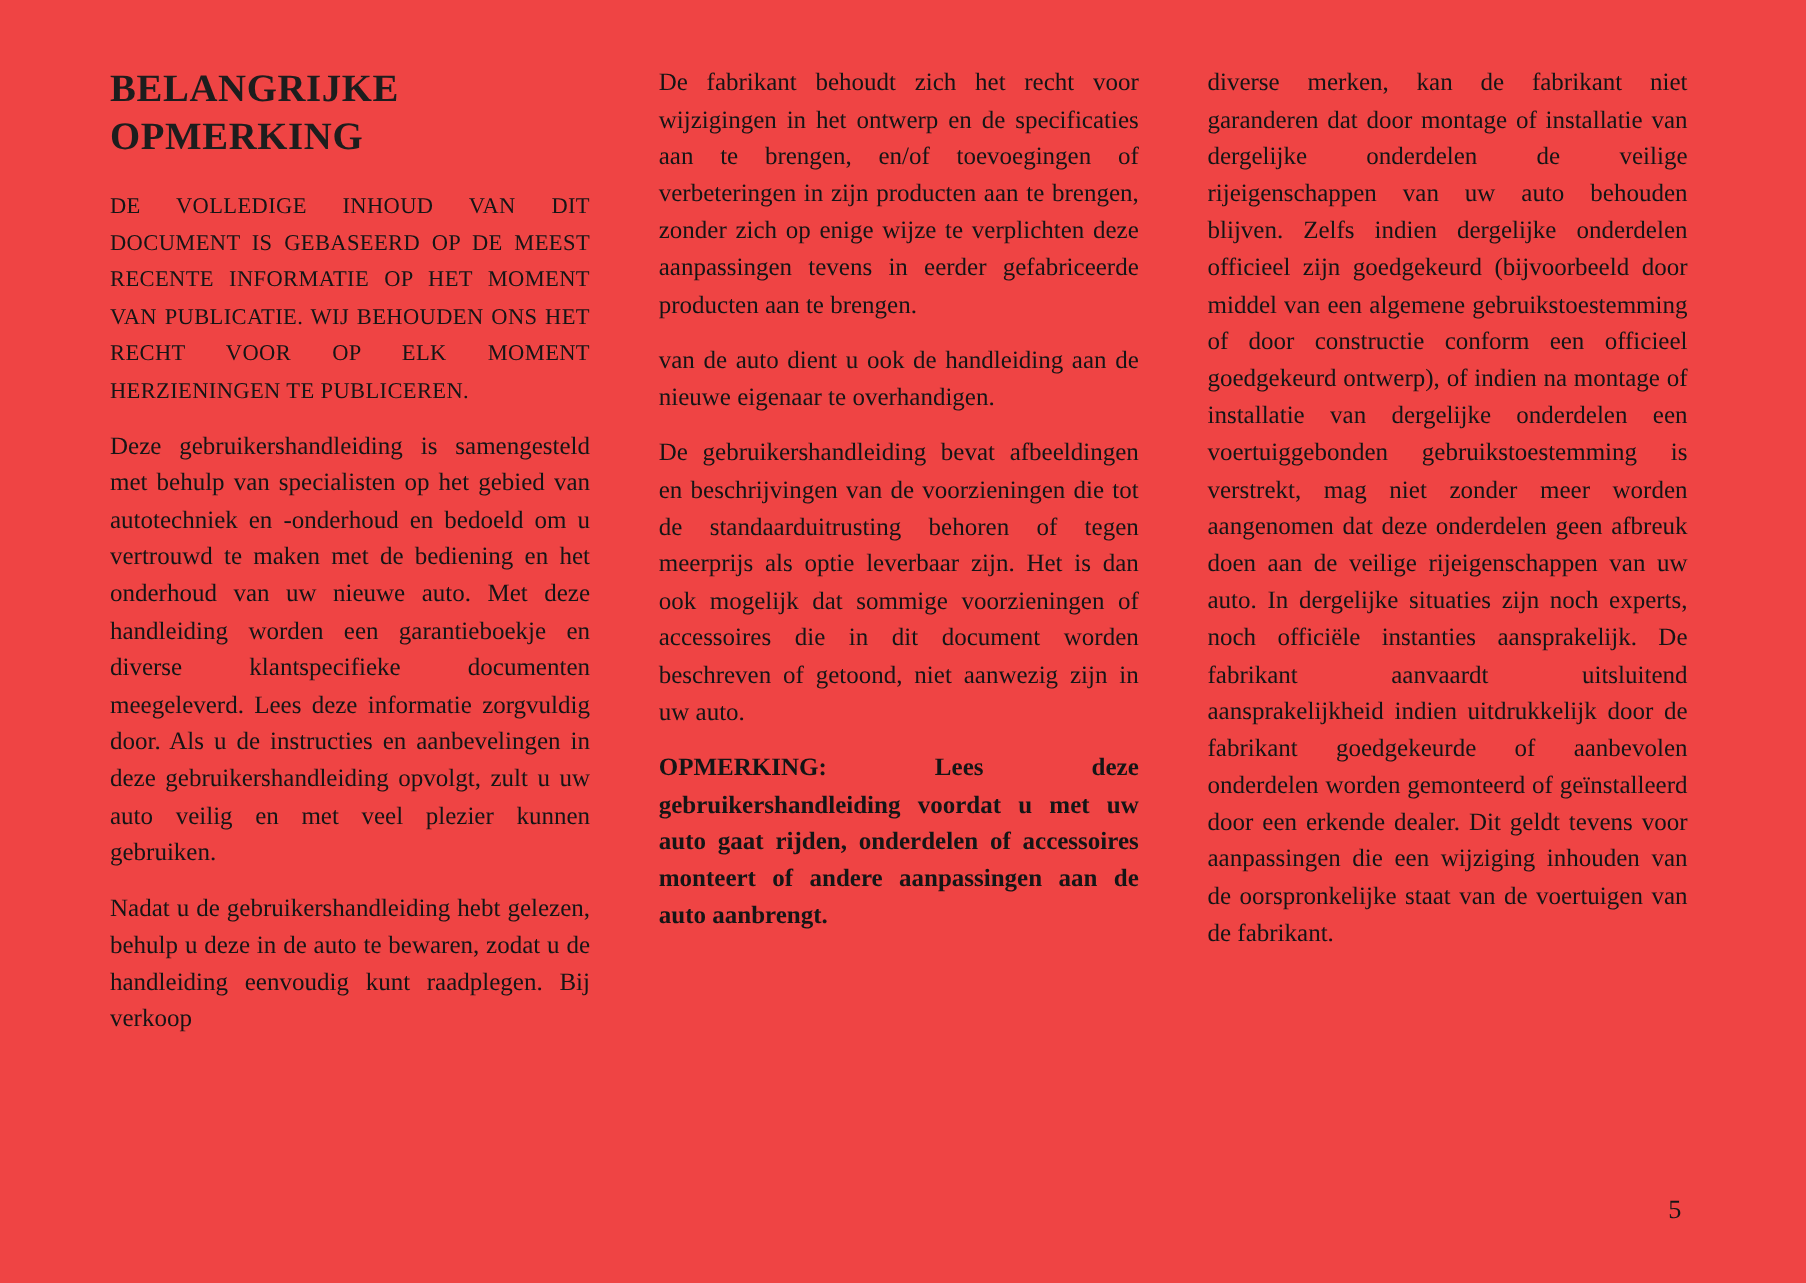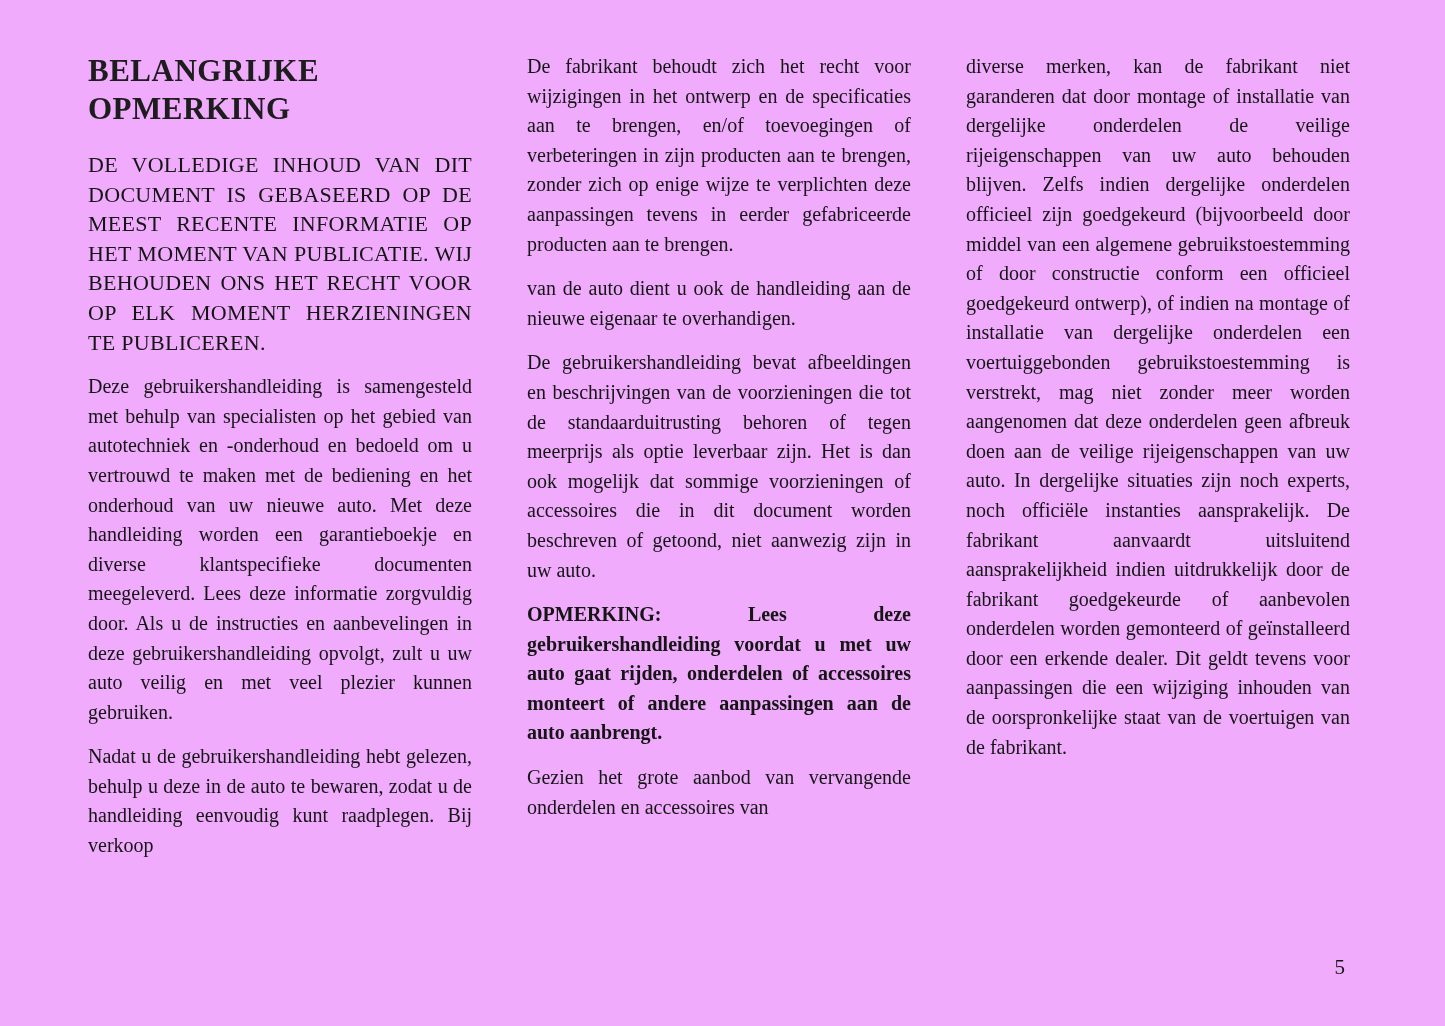--- a/index.html
+++ b/index.html
@@ -8,21 +8,21 @@
     background: #ffffff;
     color: #151515;
     font-family: "Liberation Serif", "DejaVu Serif", serif;
     -webkit-font-smoothing: antialiased;
   }
   .page {
     position: relative;
     width: 1445px;
     height: 1026px;
     overflow: hidden;
-    background: #f0abfc;
+    background: #ef4444;
   }
   .columns {
     display: flex;
     gap: 55px;
     padding: 52px 95px 0 88px;
   }
   .col {
     flex: 1 1 0;
     font-size: 20px;
     line-height: 29.6px;
@@ -33,21 +33,21 @@
     font-size: 31px;
     line-height: 38px;
     font-weight: bold;
     letter-spacing: 0.5px;
     color: #1d1d1d;
     max-width: 345px;
     text-align: left;
     margin: 0 0 22px 0;
   }
   .caps {
-    font-size: 22px;
+    font-size: 18px;
     letter-spacing: 0.3px;
     line-height: 29.6px;
   }
   .note-bold { font-weight: bold; font-family: Liberation Serif, serif; }
   .page-number {
     position: absolute;
     right: 100px;
     bottom: 46px;
     font-size: 21px;
     color: #151515;
@@ -65,21 +65,20 @@
       <p class="caps">DE VOLLEDIGE INHOUD VAN DIT DOCUMENT IS GEBASEERD OP DE MEEST RECENTE INFORMATIE OP HET MOMENT VAN PUBLICATIE. WIJ BEHOUDEN ONS HET RECHT VOOR OP ELK MOMENT HERZIENINGEN TE PUBLICEREN.</p>
       <p>Deze gebruikershandleiding is samengesteld met behulp van specialisten op het gebied van autotechniek en -onderhoud en bedoeld om u vertrouwd te maken met de bediening en het onderhoud van uw nieuwe auto. Met deze handleiding worden een garantieboekje en diverse klantspecifieke documenten meegeleverd. Lees deze informatie zorgvuldig door. Als u de instructies en aanbevelingen in deze gebruikershandleiding opvolgt, zult u uw auto veilig en met veel plezier kunnen gebruiken.</p>
       <p>Nadat u de gebruikershandleiding hebt gelezen, behulp u deze in de auto te bewaren, zodat u de handleiding eenvoudig kunt raadplegen. Bij verkoop</p>
     </div>
 
     <div class="col">
       <p>De fabrikant behoudt zich het recht voor wijzigingen in het ontwerp en de specificaties aan te brengen, en/of toevoegingen of verbeteringen in zijn producten aan te brengen, zonder zich op enige wijze te verplichten deze aanpassingen tevens in eerder gefabriceerde producten aan te brengen.</p>
       <p>van de auto dient u ook de handleiding aan de nieuwe eigenaar te overhandigen.</p>
       <p>De gebruikershandleiding bevat afbeeldingen en beschrijvingen van de voorzieningen die tot de standaarduitrusting behoren of tegen meerprijs als optie leverbaar zijn. Het is dan ook mogelijk dat sommige voorzieningen of accessoires die in dit document worden beschreven of getoond, niet aanwezig zijn in uw auto.</p>
       <p class="note-bold">OPMERKING: Lees deze gebruikershandleiding voordat u met uw auto gaat rijden, onderdelen of accessoires monteert of andere aanpassingen aan de auto aanbrengt.</p>
-      <p>Gezien het grote aanbod van vervangende onderdelen en accessoires van</p>
     </div>
 
     <div class="col">
       <p>diverse merken, kan de fabrikant niet garanderen dat door montage of installatie van dergelijke onderdelen de veilige rijeigenschappen van uw auto behouden blijven. Zelfs indien dergelijke onderdelen officieel zijn goedgekeurd (bijvoorbeeld door middel van een algemene gebruikstoestemming of door constructie conform een officieel goedgekeurd ontwerp), of indien na montage of installatie van dergelijke onderdelen een voertuiggebonden gebruikstoestemming is verstrekt, mag niet zonder meer worden aangenomen dat deze onderdelen geen afbreuk doen aan de veilige rijeigenschappen van uw auto. In dergelijke situaties zijn noch experts, noch officiële instanties aansprakelijk. De fabrikant aanvaardt uitsluitend aansprakelijkheid indien uitdrukkelijk door de fabrikant goedgekeurde of aanbevolen onderdelen worden gemonteerd of geïnstalleerd door een erkende dealer. Dit geldt tevens voor aanpassingen die een wijziging inhouden van de oorspronkelijke staat van de voertuigen van de fabrikant.</p>
     </div>
 
   </div>
 
   <div class="page-number">5</div>
 

